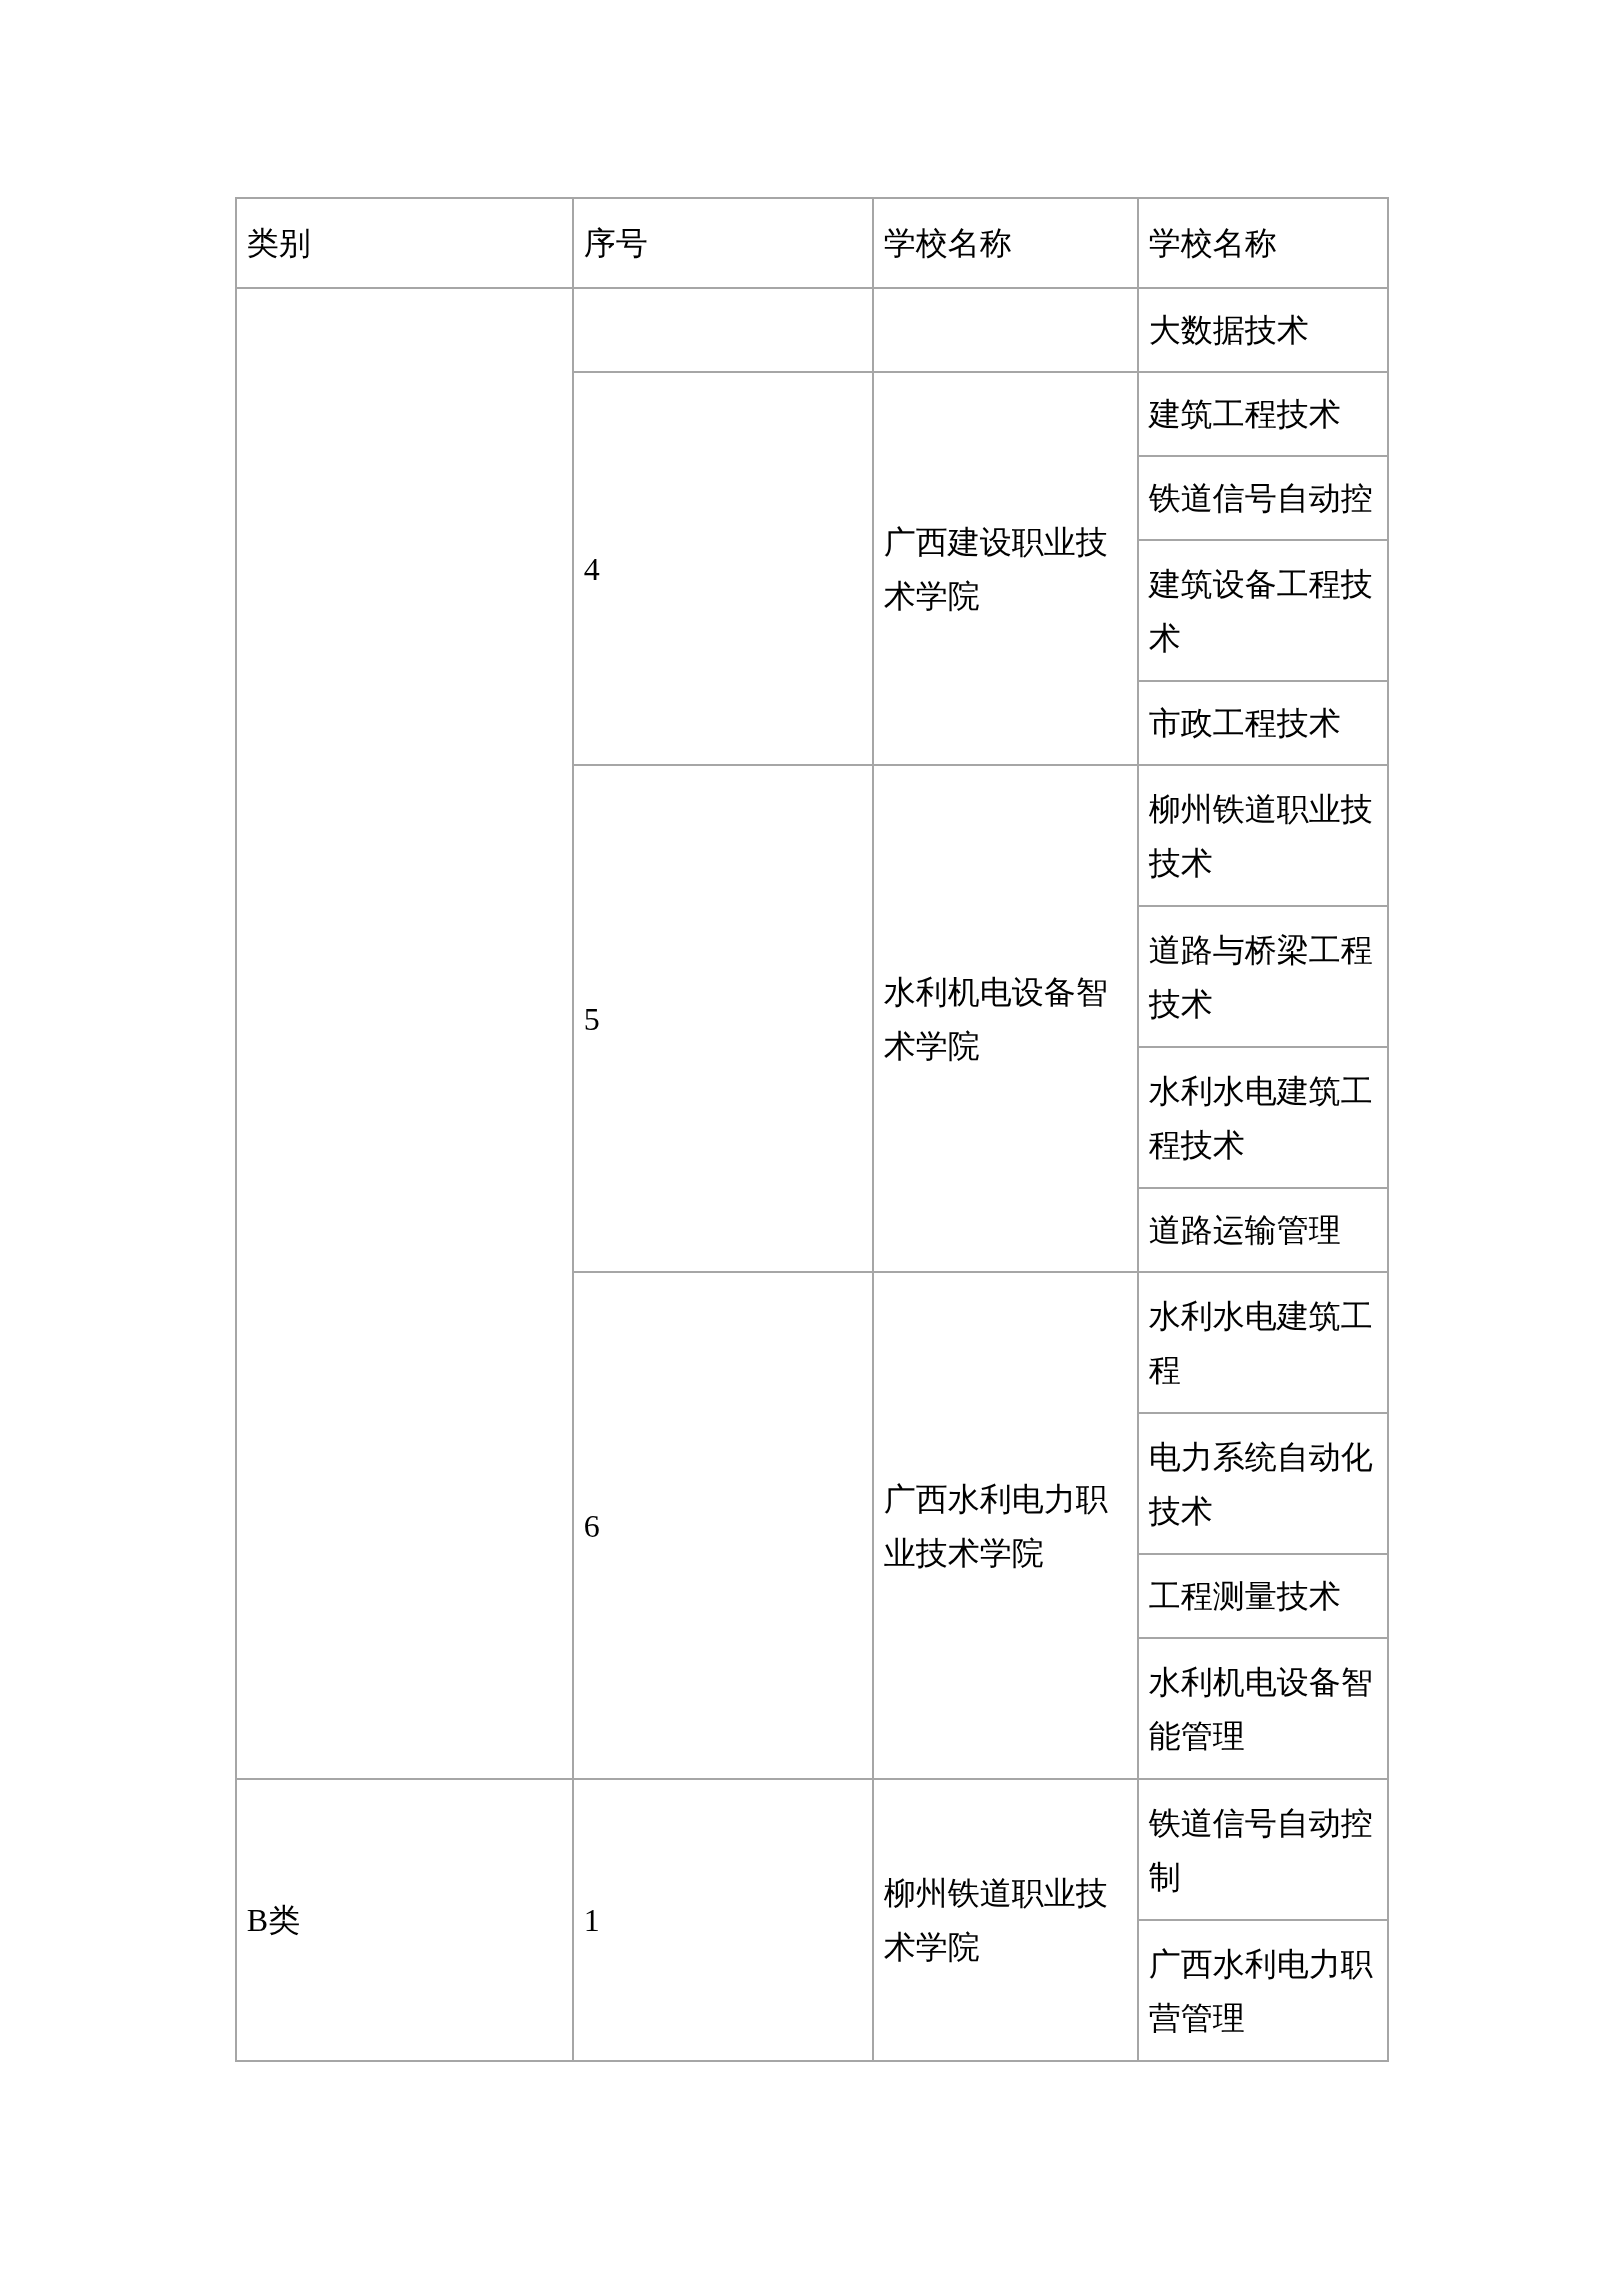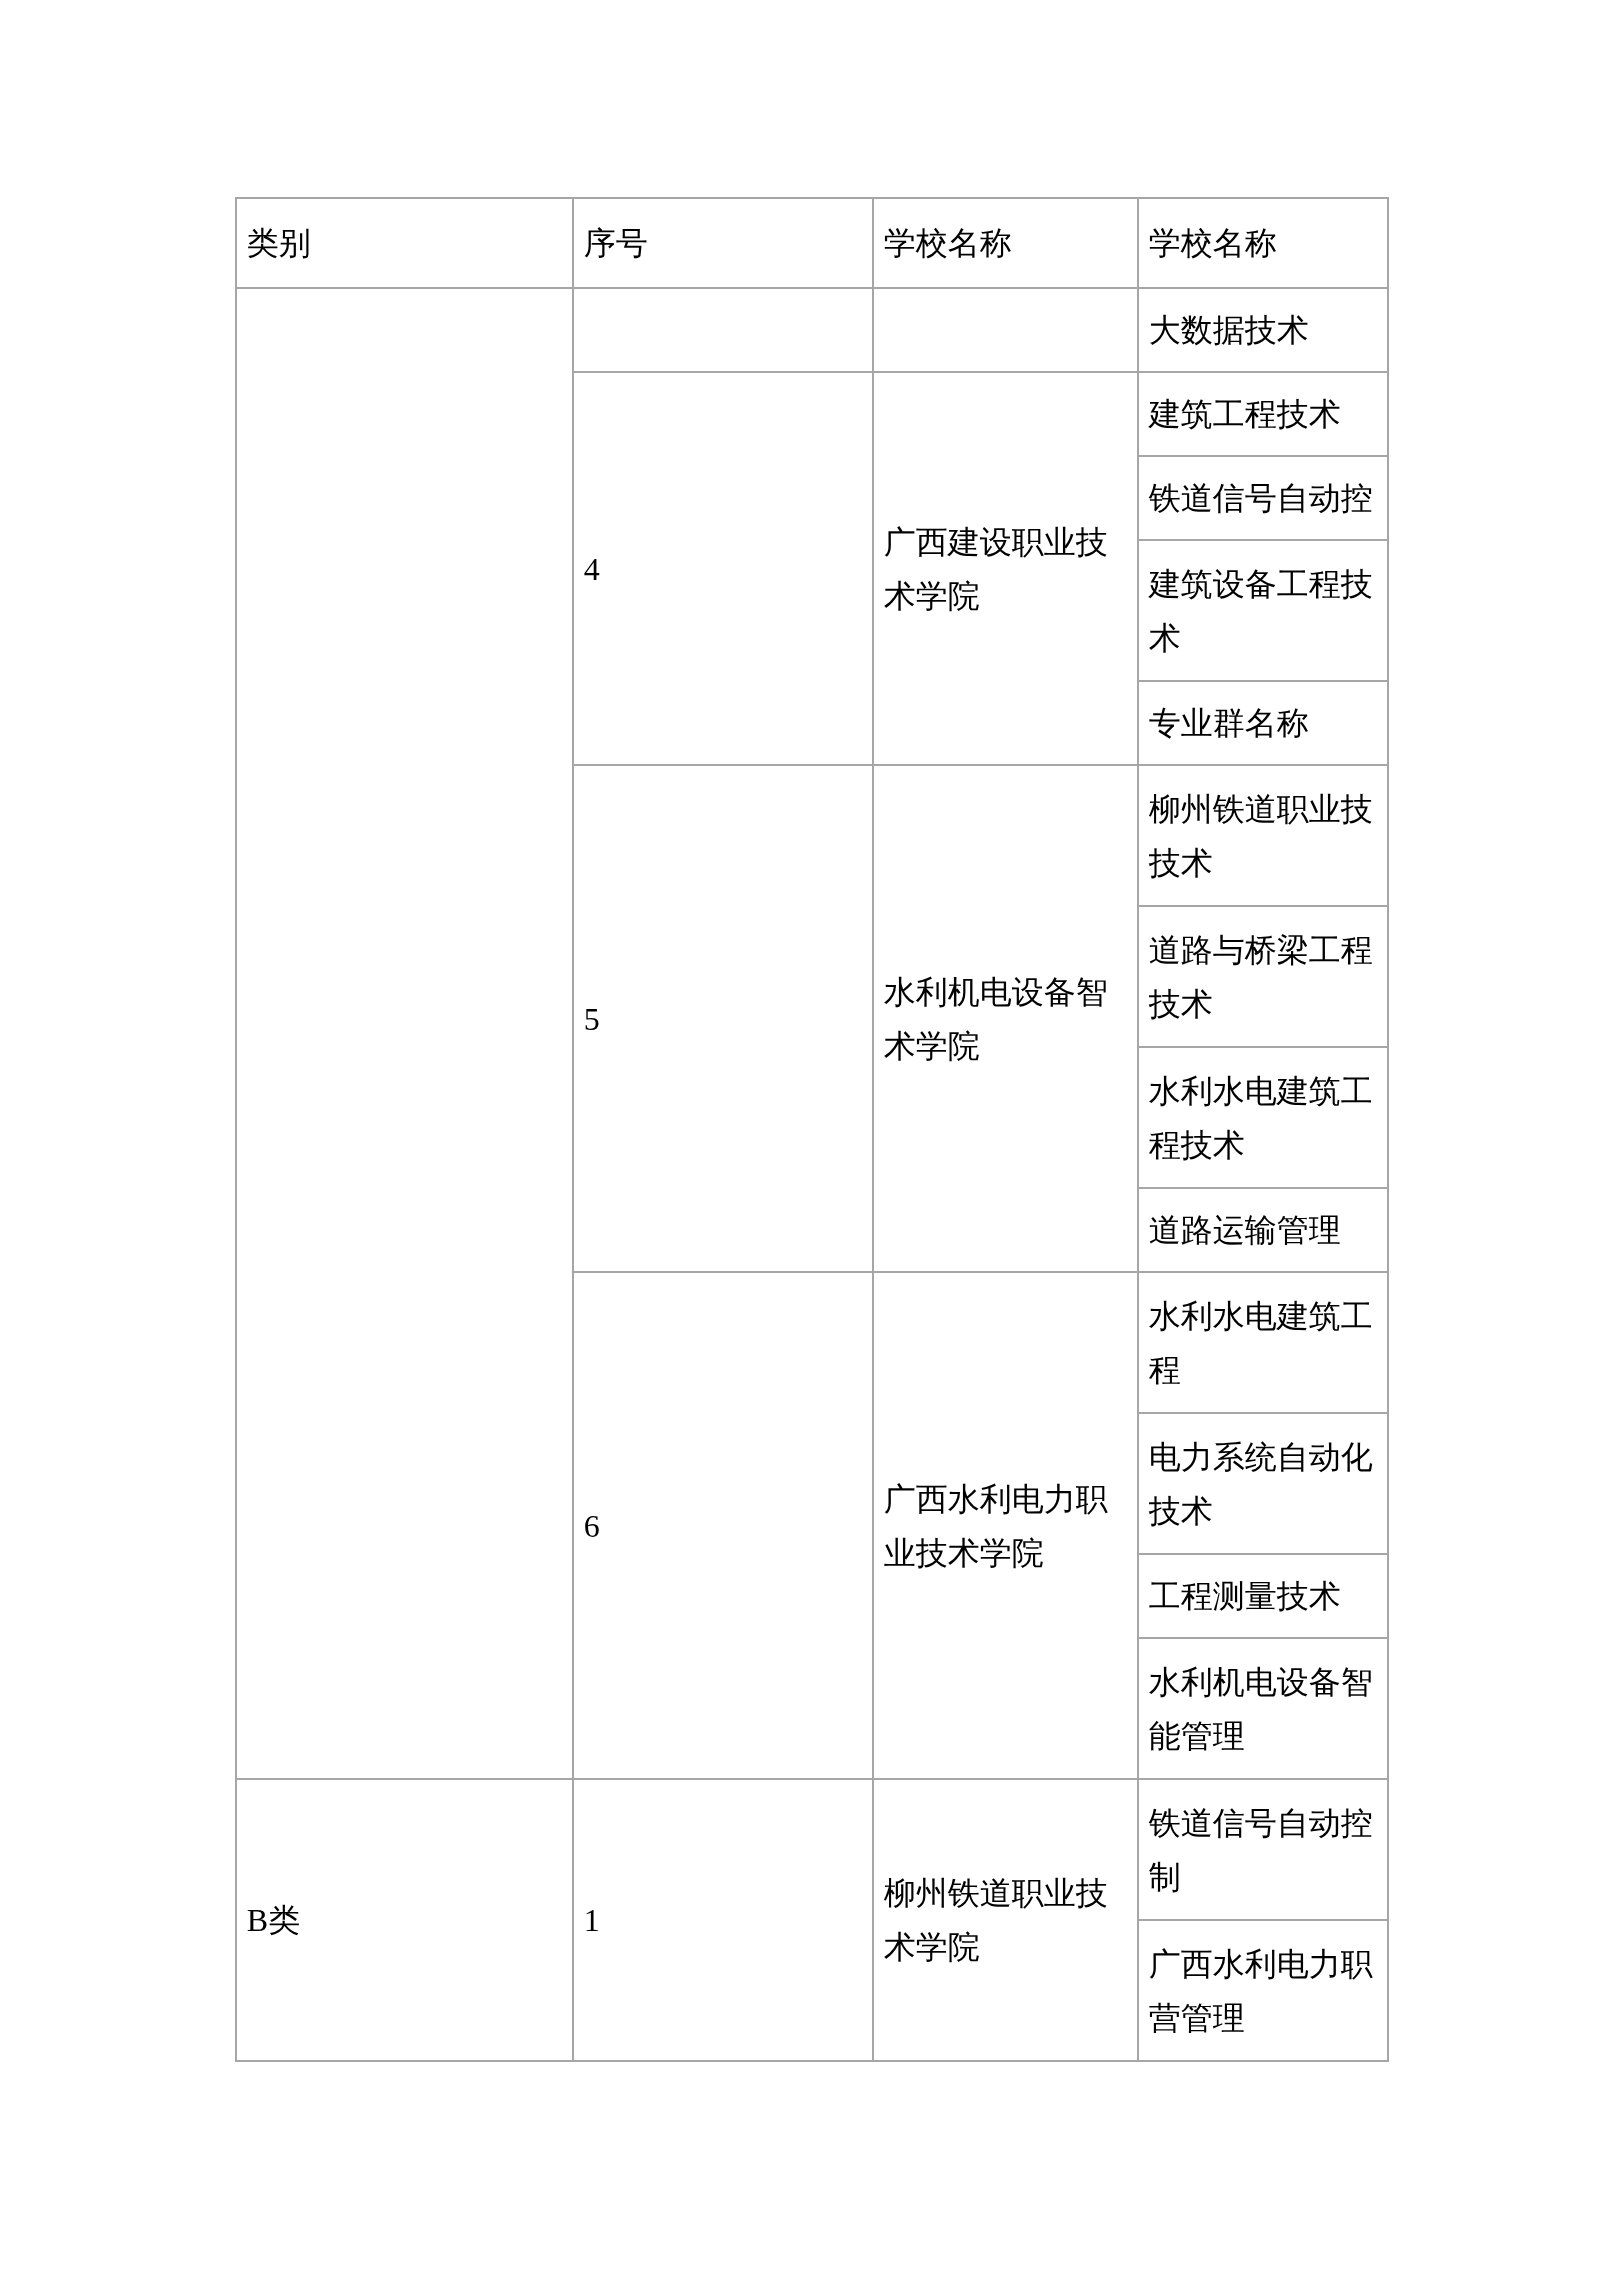--- a/index.html
+++ b/index.html
@@ -72,21 +72,21 @@
       <td>建筑工程技术</td>
     </tr>
     <tr class="h-single">
       <td>铁道信号自动控</td>
     </tr>
     <tr class="h-double">
       <td>建筑设备工程技
 术</td>
     </tr>
     <tr class="h-single">
-      <td>专业群名称</td>
+      <td>市政工程技术</td>
     </tr>
 
     <tr class="h-double">
       <td rowspan="4">5</td>
       <td rowspan="4">水利机电设备智
 术学院</td>
       <td>柳州铁道职业技
 技术</td>
     </tr>
     <tr class="h-double">

